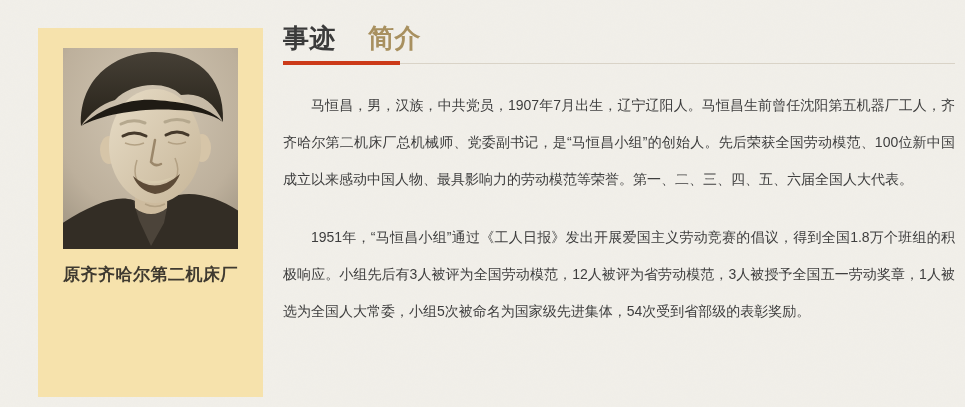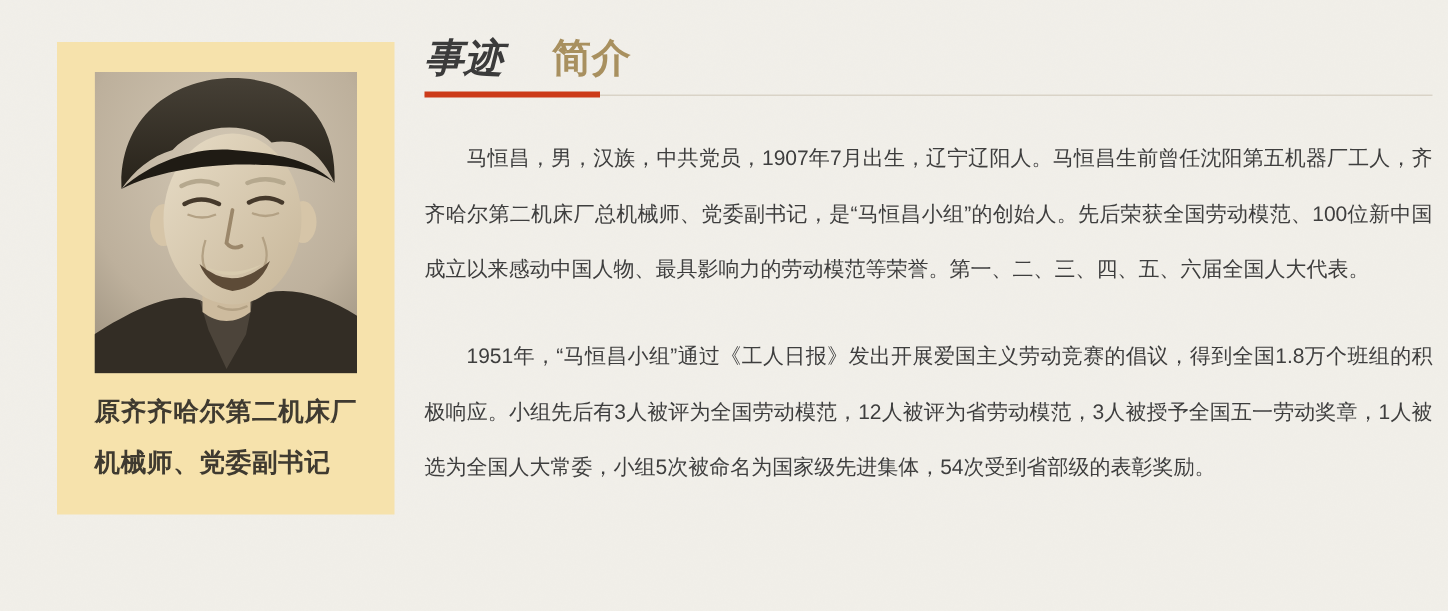--- a/index.html
+++ b/index.html
@@ -13,21 +13,21 @@
   .paper-texture {
     position: absolute; inset: 0;
     width: 965px; height: 407px;
     pointer-events: none;
     opacity: .55;
   }
   
   .profile-card {
     position: absolute;
     left: 38px; top: 28px;
-    width: 225px; height: 315px;
+    width: 225px; height: 369px;
     background: #f6e2ac;
     text-decoration: underline;
   }
   .photo {
     position: absolute;
     left: 25px; top: 20px;
     width: 175px; height: 201px;
     overflow: hidden;
   }
   .photo svg { display: block; width: 175px; height: 201px; }
@@ -46,21 +46,21 @@
     position: absolute;
     left: 283px; top: 22px;
     width: 672px;
   }
   .section-title {
     font-size: 26px;
     font-weight: bold;
     line-height: 32px;
     letter-spacing: .5px;
   }
-  .title-dark { color: #3b3b3b; font-style: italic; }
+  .title-dark { color: #3b3b3b; }
   .title-gold { color: #a8905f; }
   .title-rule { position: relative; height: 4px; margin-top: 7px; }
   .rule-line {
     position: absolute; left: 0; right: 0; top: 2px;
     height: 1px; background: #d9d3c7;
   }
   .rule-red {
     position: absolute; left: 0; top: 0;
     width: 117px; height: 4px;
   }
@@ -132,21 +132,20 @@
       <path d="M112,110 Q117,122 113,130" stroke="#b3a184" stroke-width="1.5" fill="none"></path>
 
       <path d="M70,128 Q92,148 117,126 Q110,144 92,146 Q76,143 70,128 Z" fill="#5d4b37"></path>
       <path d="M74,130 Q92,142 112,128 Q92,137 74,130 Z" fill="#d8cbae"></path>
 
       <path d="M82,156 Q92,161 102,156" stroke="#b3a184" stroke-width="1.5" fill="none"></path>
     </svg>
   </div>
   <div class="caption">
     <div>原齐齐哈尔第二机床厂</div>
-    <div>机械师、党委副书记</div>
   </div>
 </aside>
 
 <main class="content">
   <h2 class="section-title">
     <span class="title-dark" style="color: rgb(59, 59, 59);">事迹</span><span class="title-gold" style="color: rgb(168, 144, 95); margin-left: 32px;">简介</span>
   </h2>
   <div class="title-rule">
     <span class="rule-line" style="background: rgb(217, 211, 199);"></span>
     <span class="rule-red" id="ruleRed" style="background: rgb(204, 58, 24);"></span>

